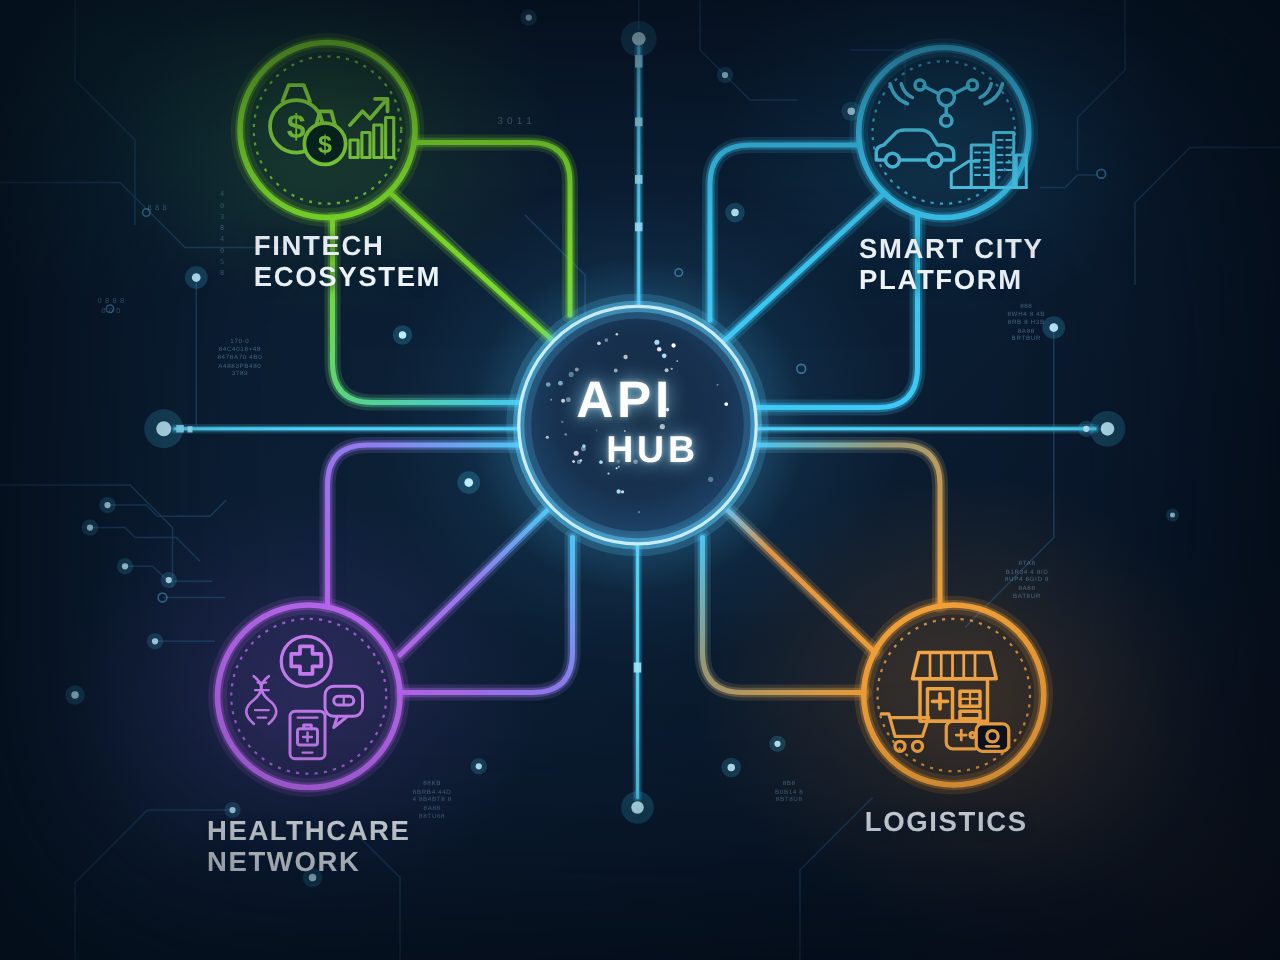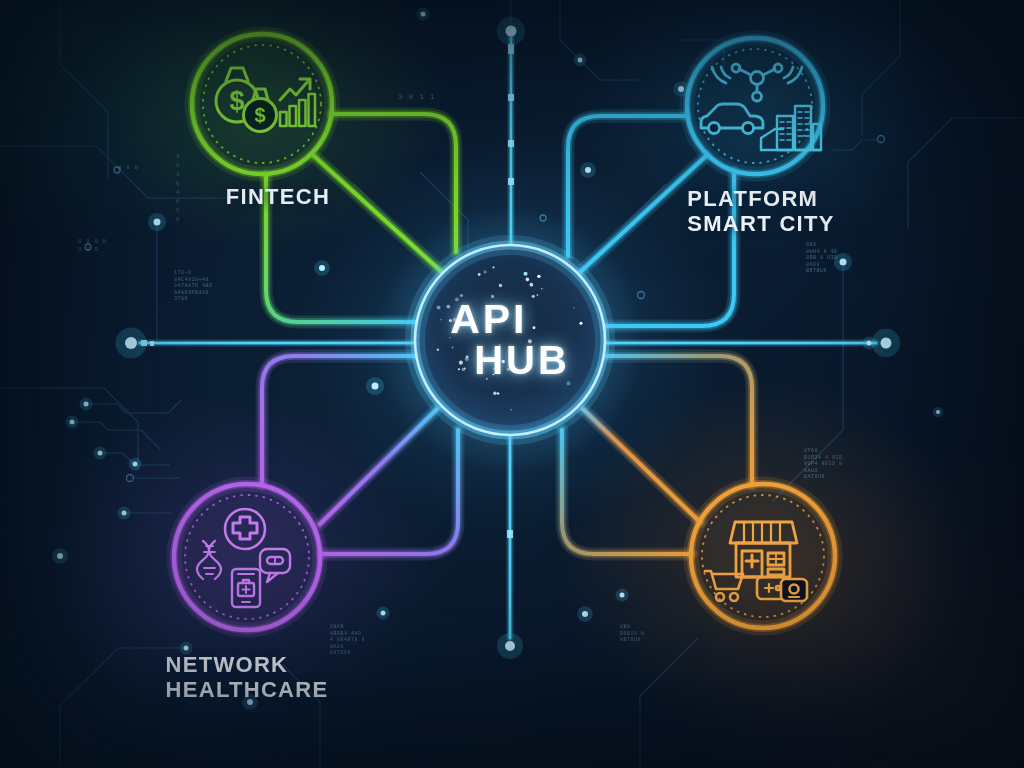--- a/index.html
+++ b/index.html
@@ -23,25 +23,25 @@
     position:absolute;transform:translateX(-50%);text-align:left;
     color:#f3f8fd;font-weight:700;font-size:22px;letter-spacing:1.3px;line-height:25px;
     text-shadow:0 1px 8px rgba(0,30,60,0.8);white-space:nowrap;
   }
   #hub-title{
     position:absolute;left:510px;top:340px;transform:translate(-50%,-52%);
     text-align:left;color:#ffffff;font-weight:800;
     text-shadow:0 0 16px rgba(150,225,255,0.95), 0 0 4px rgba(255,255,255,0.55);
   }
   #hub-title .l1{font-size:41px;letter-spacing:3px;line-height:44px;}
-  #hub-title .l2{font-size:40px;letter-spacing:3px;line-height:38px;padding-left:24px;}
+  #hub-title .l2{font-size:30px;letter-spacing:3px;line-height:38px;padding-left:24px;}
   .cluster{
     position:absolute;color:rgba(135,190,228,0.45);
-    font-family:Liberation Mono, monospace;line-height:1.3;
-    letter-spacing:0.5px;white-space:pre;
+    font-family:Liberation Sans, sans-serif;line-height:1.3;
+    letter-spacing:0.5px;white-space:pre;text-align:center;
   }
   .vtext{
     position:absolute;color:rgba(120,175,215,0.40);
     font-family:"DejaVu Sans Mono", monospace;font-size:5.5px;line-height:9px;
     text-align:center;white-space:pre-line;
   }
 </style>
 </head>
 <body>
 
@@ -447,30 +447,32 @@
         <circle cx="81" cy="83" r="2"></circle>
         <rect x="84" y="74" width="26" height="22" rx="5" fill="#0e141f"></rect>
         <circle cx="97" cy="84" r="4.5"></circle>
         <path d="M92 92 H102" stroke-width="2.2"></path>
       </g>
     </svg>
   </svg>
 
   <div class="node-label" style="left:278px;top:184px;">
     <div>FINTECH</div>
+    <div>ECOSYSTEM</div>
   </div>
   <div class="node-label" style="left:761px;top:186px;">
+    <div>SMART CITY</div>
     <div>PLATFORM</div>
-    <div>SMART CITY</div>
   </div>
   <div class="node-label" style="left:247px;top:652px;">
+    <div>HEALTHCARE</div>
     <div>NETWORK</div>
-    <div>HEALTHCARE</div>
   </div>
   <div class="node-label" style="left:757px;top:645px;">
+    <div>LOGISTICS</div>
   </div>
 
   <div id="hub-title">
     <div class="l1">API</div>
     <div class="l2">HUB</div>
   </div>
 
   <div class="cluster" style="left: 398px; top: 92px; font-size: 8px;"><div>3 0 1 1</div></div>
     <div class="cluster" style="left: 118px; top: 164px; font-size: 6px;"><div>8 8 8</div></div>
     <div class="cluster" style="left: 78px; top: 238px; font-size: 6px;"><div>0 8 8 8</div><div>8 0 0</div></div>

